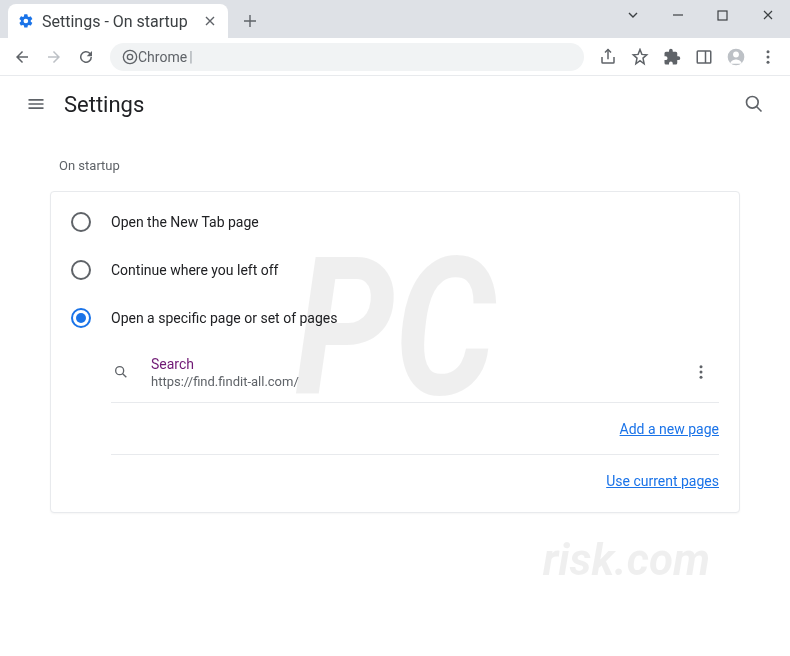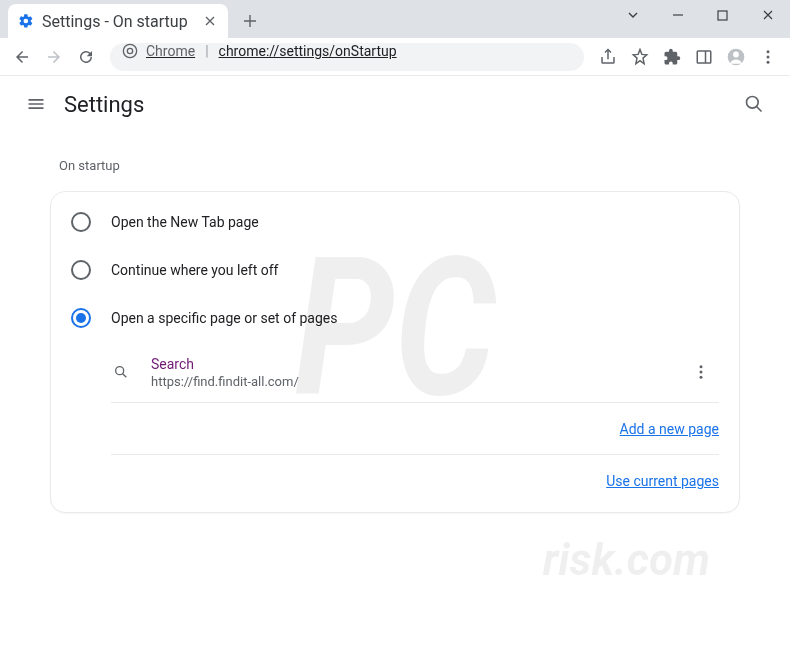--- a/index.html
+++ b/index.html
@@ -12,36 +12,36 @@
     .tab-title { font-size: 16px; color: #3c4043; flex: 1; }
     .tab-close { width: 16px; height: 16px; display: flex; align-items: center; justify-content: center; cursor: pointer; color: #5f6368; }
     .newtab-btn { width: 28px; height: 28px; display: flex; align-items: center; justify-content: center; margin-left: 8px; margin-bottom: 3px; cursor: pointer; color: #5f6368; border-radius: 50%; }
     .window-controls { margin-left: auto; display: flex; height: 30px; align-self: flex-start; }
     .win-btn { width: 45px; display: flex; align-items: center; justify-content: center; cursor: pointer; }
 
     
     .toolbar { height: 38px; background: #fff; border-bottom: 1px solid #e8eaed; display: flex; align-items: center; padding: 0 8px; gap: 4px; }
     .nav-btn { width: 28px; height: 28px; display: flex; align-items: center; justify-content: center; border-radius: 50%; cursor: pointer; color: #5f6368; }
     .nav-btn.disabled { color: #bdc1c6; cursor: default; }
-    .omnibox { flex: 1; height: 28px; background: #f1f3f4; border-radius: 14px; display: flex; align-items: flex-start; padding: 0 12px; margin: 0 6px; gap: 8px; font-size: 14px; color: #202124; text-decoration: underline; }
+    .omnibox { flex: 1; height: 28px; background: #f1f3f4; border-radius: 14px; display: flex; align-items: center; padding: 0 12px; margin: 0 6px; font-size: 14px; color: #202124; }
     .omnibox-scheme { color: #5f6368; }
     .omnibox-sep { color: #9aa0a6; margin: 0 2px; }
     .toolbar-icons { display: flex; gap: 4px; }
     .toolbar-icon { width: 28px; height: 28px; display: flex; align-items: center; justify-content: center; cursor: pointer; color: #5f6368; border-radius: 50%; }
 
     
     .app-header { height: 56px; display: flex; align-items: center; padding: 0 16px; }
     .hamburger { width: 40px; height: 40px; display: flex; align-items: center; justify-content: center; cursor: pointer; color: #5f6368; border-radius: 50%; }
     .app-title { font-size: 22px; color: #202124; margin-left: 8px; }
     .app-search { margin-left: auto; width: 40px; height: 40px; display: flex; align-items: center; justify-content: center; cursor: pointer; color: #5f6368; border-radius: 50%; }
 
     
     .main { padding: 10px 0; display: flex; flex-direction: column; align-items: center; }
     .section-label { width: 680px; font-size: 13px; color: #5f6368; padding: 16px 4px 18px 4px; }
-    .card { width: 690px; background: #fff; border: 1px solid #e8eaed; border-radius: 15px; box-shadow: 0 1px 2px rgba(0,0,0,0.04); padding: 6px 0; }
+    .card { width: 690px; background: #fff; border: 1px solid #e8eaed; border-radius: 4px; box-shadow: 0 1px 2px rgba(0,0,0,0.04); padding: 6px 0; }
 
     .radio-row { display: flex; align-items: center; padding: 14px 20px; cursor: pointer; }
     .radio { width: 20px; height: 20px; border: 2px solid #5f6368; border-radius: 50%; margin-right: 20px; display: flex; align-items: center; justify-content: center; flex-shrink: 0; }
     .radio.selected { border-color: #1a73e8; }
     .radio.selected::after { content: ""; width: 10px; height: 10px; background: #1a73e8; border-radius: 50%; }
     .radio-label { font-size: 14px; color: #202124; }
 
     .sub-section { padding: 0 20px 0 60px; }
     .page-row { display: flex; align-items: center; padding: 12px 0; border-bottom: 1px solid #e8eaed; }
     .page-favicon { width: 20px; height: 20px; margin-right: 20px; flex-shrink: 0; display:flex; align-items:center; justify-content:center; color:#5f6368;}
@@ -124,21 +124,20 @@
   </div>
   <div class="omnibox">
     <span>
       <svg width="16" height="16" viewBox="0 0 24 24">
           <circle cx="12" cy="12" r="10" fill="none" stroke="#5f6368" stroke-width="2"></circle>
           <circle cx="12" cy="12" r="4" fill="none" stroke="#5f6368" stroke-width="2"></circle>
         </svg>
     </span>
     <span class="omnibox-scheme">Chrome</span>
     <span class="omnibox-sep">|</span>
-    <span>chrome://settings/onStartup</span>
   </div>
   <div class="toolbar-icons">
     <div class="toolbar-icon">
         <svg width="18" height="18" viewBox="0 0 24 24" fill="none" stroke="currentColor" stroke-width="2">
           <path d="M4 12v7a1 1 0 0 0 1 1h14a1 1 0 0 0 1-1v-7"></path>
           <path d="M16 6l-4-4-4 4"></path>
           <path d="M12 2v13"></path>
         </svg>
       </div>
     <div class="toolbar-icon">

